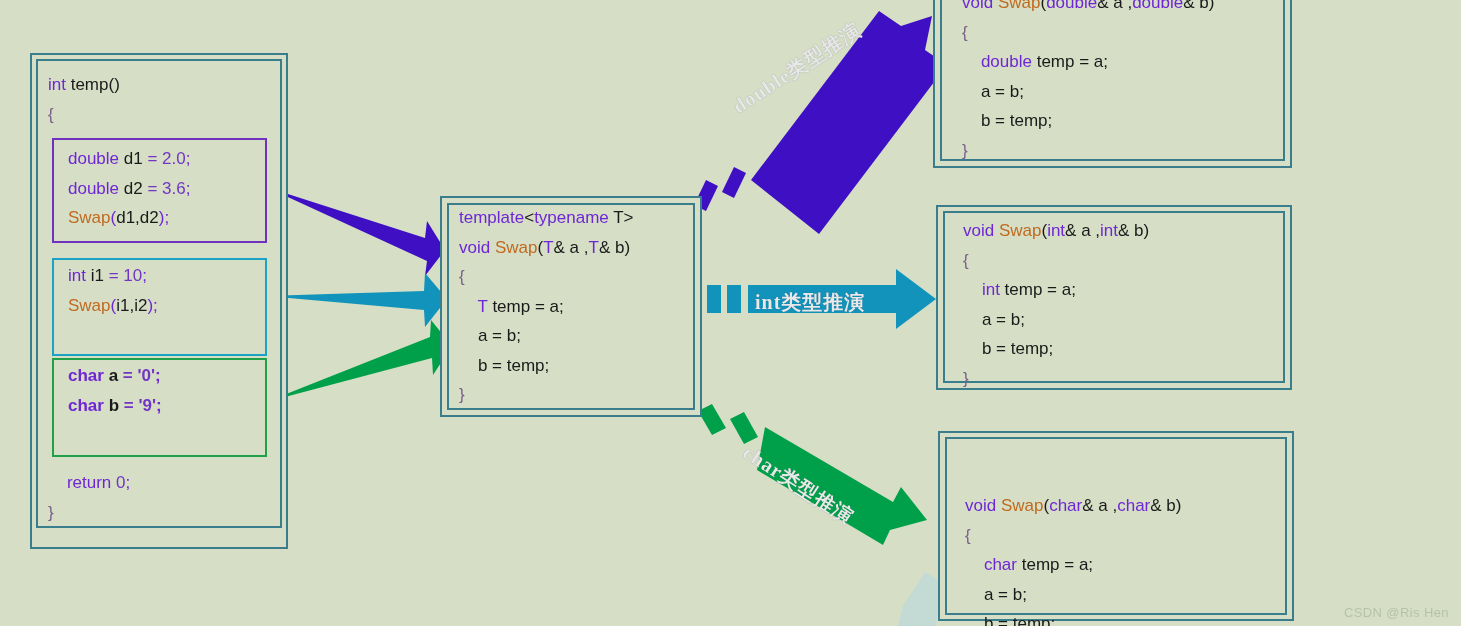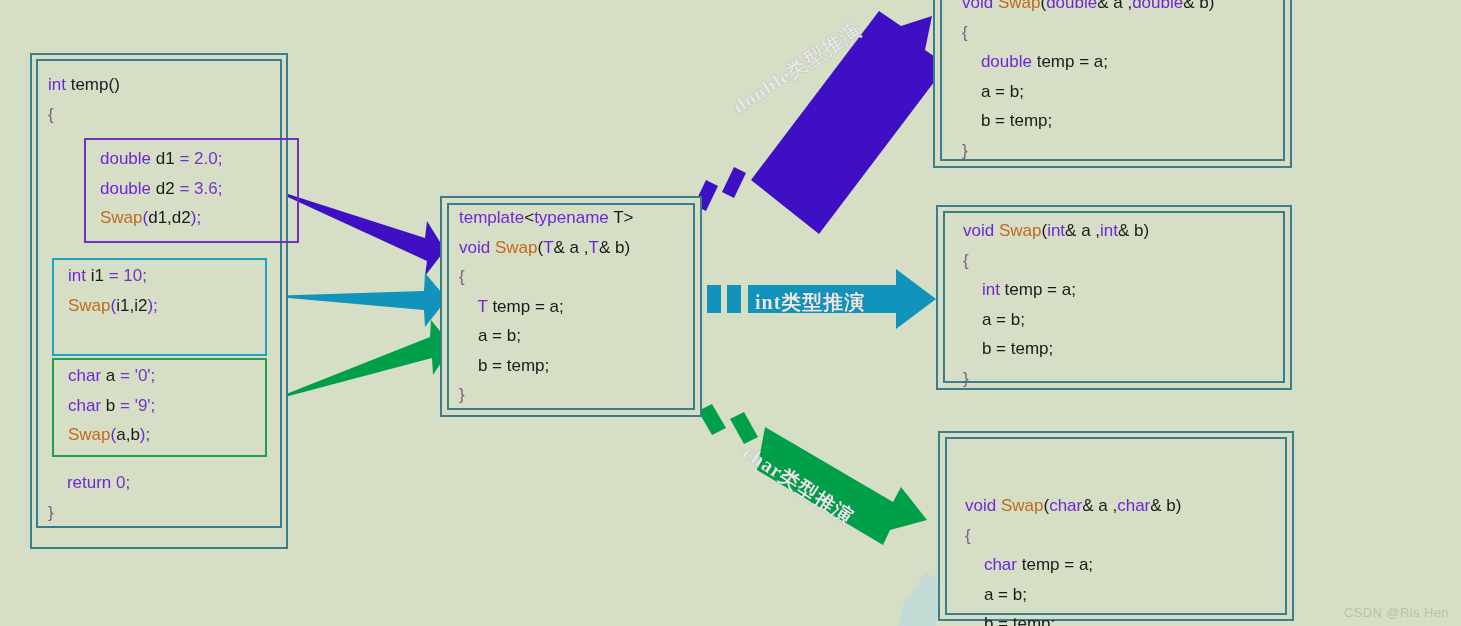--- a/index.html
+++ b/index.html
@@ -156,40 +156,39 @@
   <div class="arrlabel" id="label-int">int类型推演</div>
   <div class="arrlabel" id="label-char">char类型推演</div>
 
   <div class="codebox" id="main-outer"></div>
   <div class="codebox" id="main-inner"></div>
   <div id="main-code">
     <div class="codeline"><span class="kw">int</span><span class="plain"> temp()</span></div>
     <div class="codeline"><span class="brace">{</span></div>
   </div>
 
-  <div class="subbox" id="box-double" style="border-color: rgb(112, 48, 192); margin-left: 32px;">
+  <div class="subbox" id="box-double" style="border-color: rgb(112, 48, 192);">
     <div style="padding:4px 0 0 14px;">
       <div class="codeline"><span class="kw">double</span><span class="plain"> d1 </span><span class="num">=</span><span class="plain"> </span><span class="num">2.0</span><span class="punct">;</span></div>
       <div class="codeline"><span class="kw">double</span><span class="plain"> d2 </span><span class="num">=</span><span class="plain"> </span><span class="num">3.6</span><span class="punct">;</span></div>
       <div class="codeline"><span class="fn">Swap</span><span class="punct">(</span><span class="plain">d1,d2</span><span class="punct">);</span></div>
     </div>
   </div>
 
   <div class="subbox" id="box-int" style="border-color: rgb(26, 163, 196);">
     <div style="padding:1px 16px 0 14px;">
       <div class="codeline"><span class="kw">int</span><span class="plain"> i1 </span><span class="num">=</span><span class="plain"> </span><span class="num">10</span><span class="punct">;</span></div>
       <div class="codeline"><span class="fn">Swap</span><span class="punct">(</span><span class="plain">i1,i2</span><span class="punct">);</span></div>
     </div>
   </div>
 
   <div class="subbox" id="box-char" style="border-color: rgb(33, 160, 74);">
-    <div style="padding:1px 0 0 14px;">
+    <div style="padding:1px 0 0 14px;font-weight:bold;">
       <div class="codeline"><span class="kw">char</span><span class="plain"> a </span><span class="num">=</span><span class="plain"> </span><span class="num">'0'</span><span class="punct">;</span></div>
       <div class="codeline"><span class="kw">char</span><span class="plain"> b </span><span class="num">=</span><span class="plain"> </span><span class="num">'9'</span><span class="punct">;</span></div>
-      <div class="codeline"><span class="fn">Swap</span><span class="punct">(</span><span class="plain">a,b</span><span class="punct">);</span></div>
     </div>
   </div>
 
   <div style="position:absolute;left:48px;top:468px;width:230px;">
     <div class="codeline"><span class="plain">    </span><span class="kw">return</span><span class="plain"> </span><span class="num">0</span><span class="punct">;</span></div>
     <div class="codeline"><span class="brace">}</span></div>
   </div>
 
   <div class="codebox" id="tmpl-outer"></div>
   <div class="codebox" id="tmpl-inner"></div>

